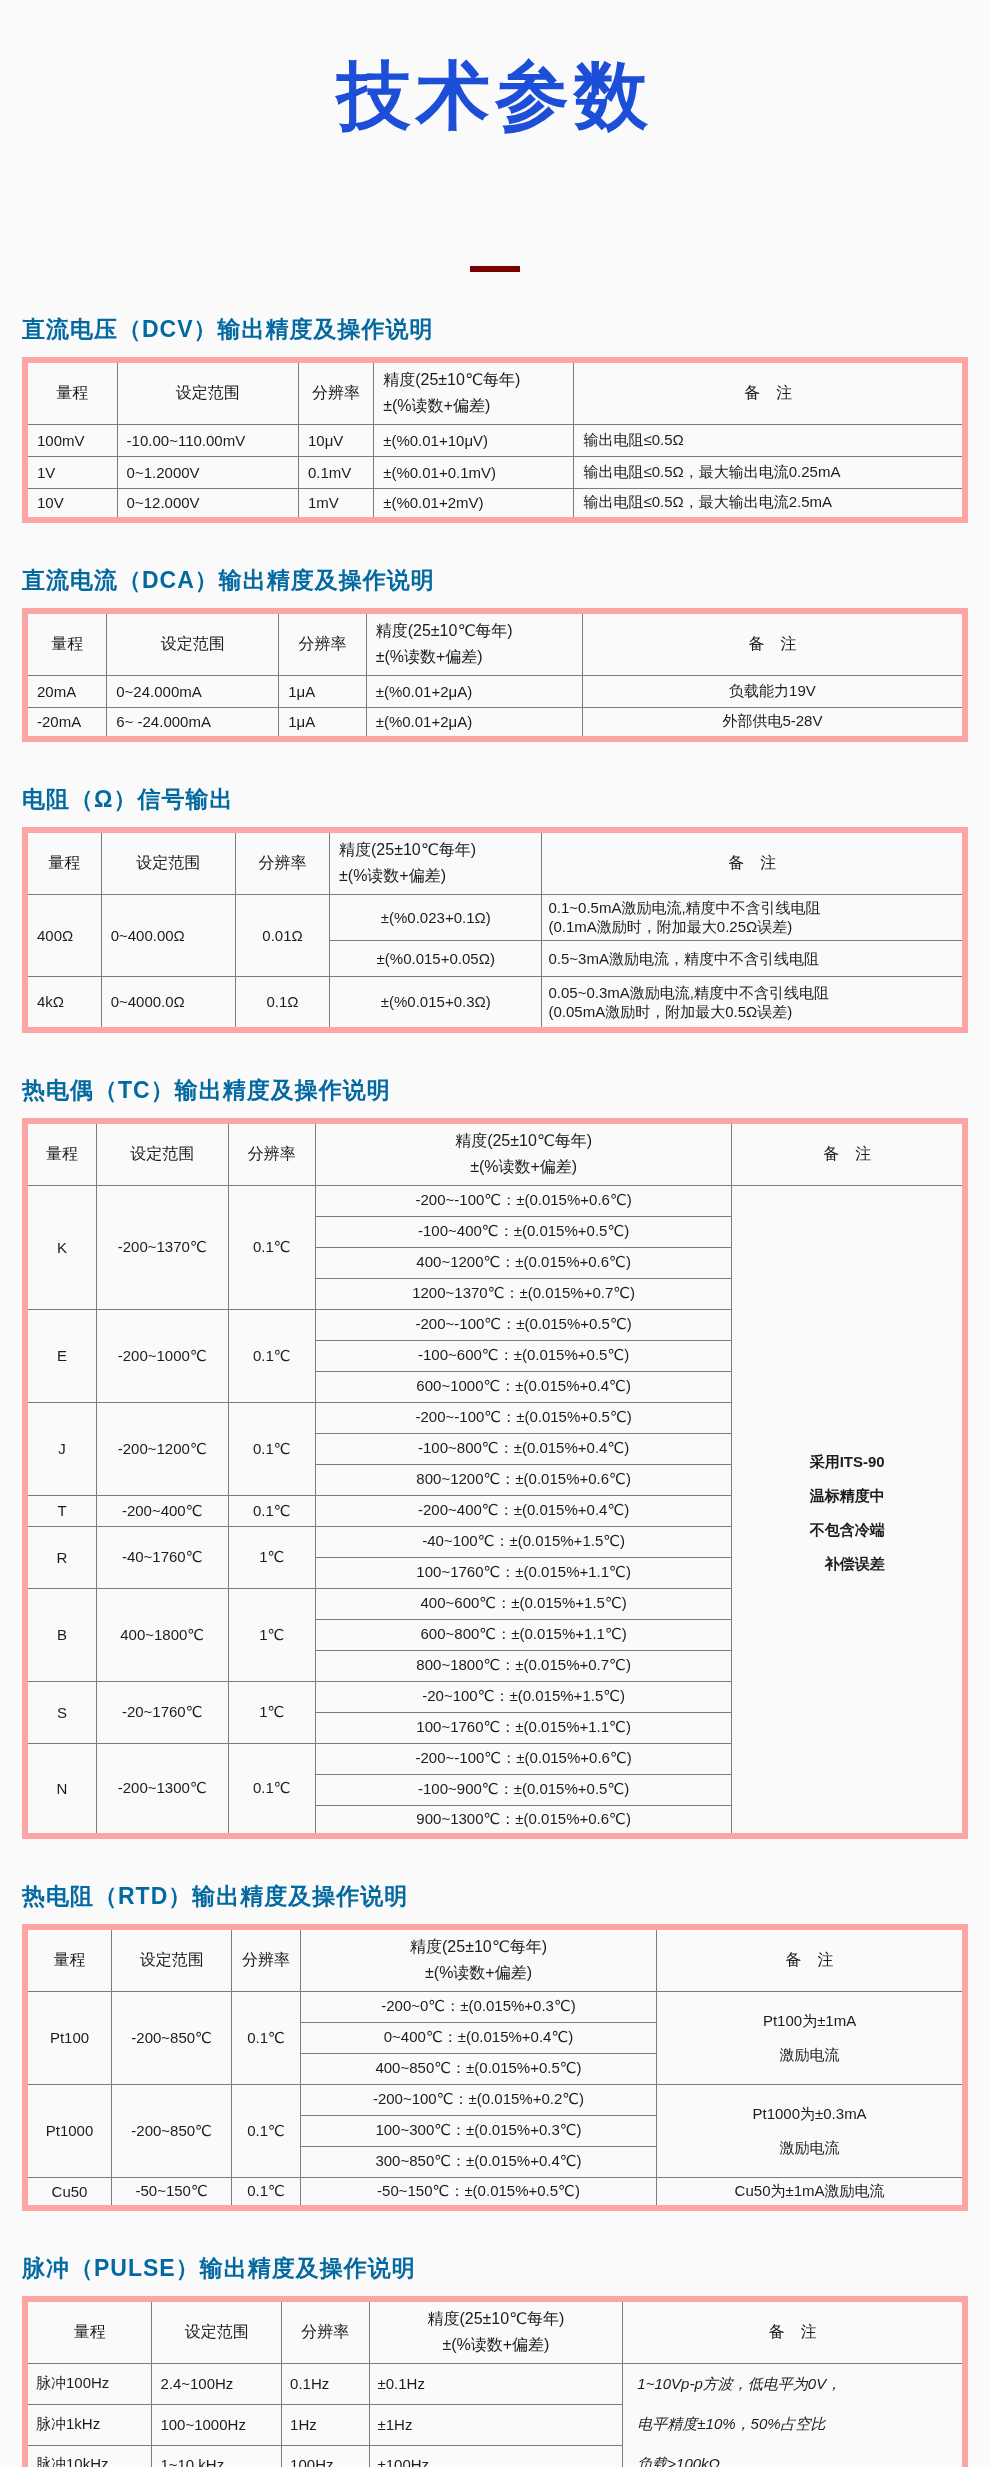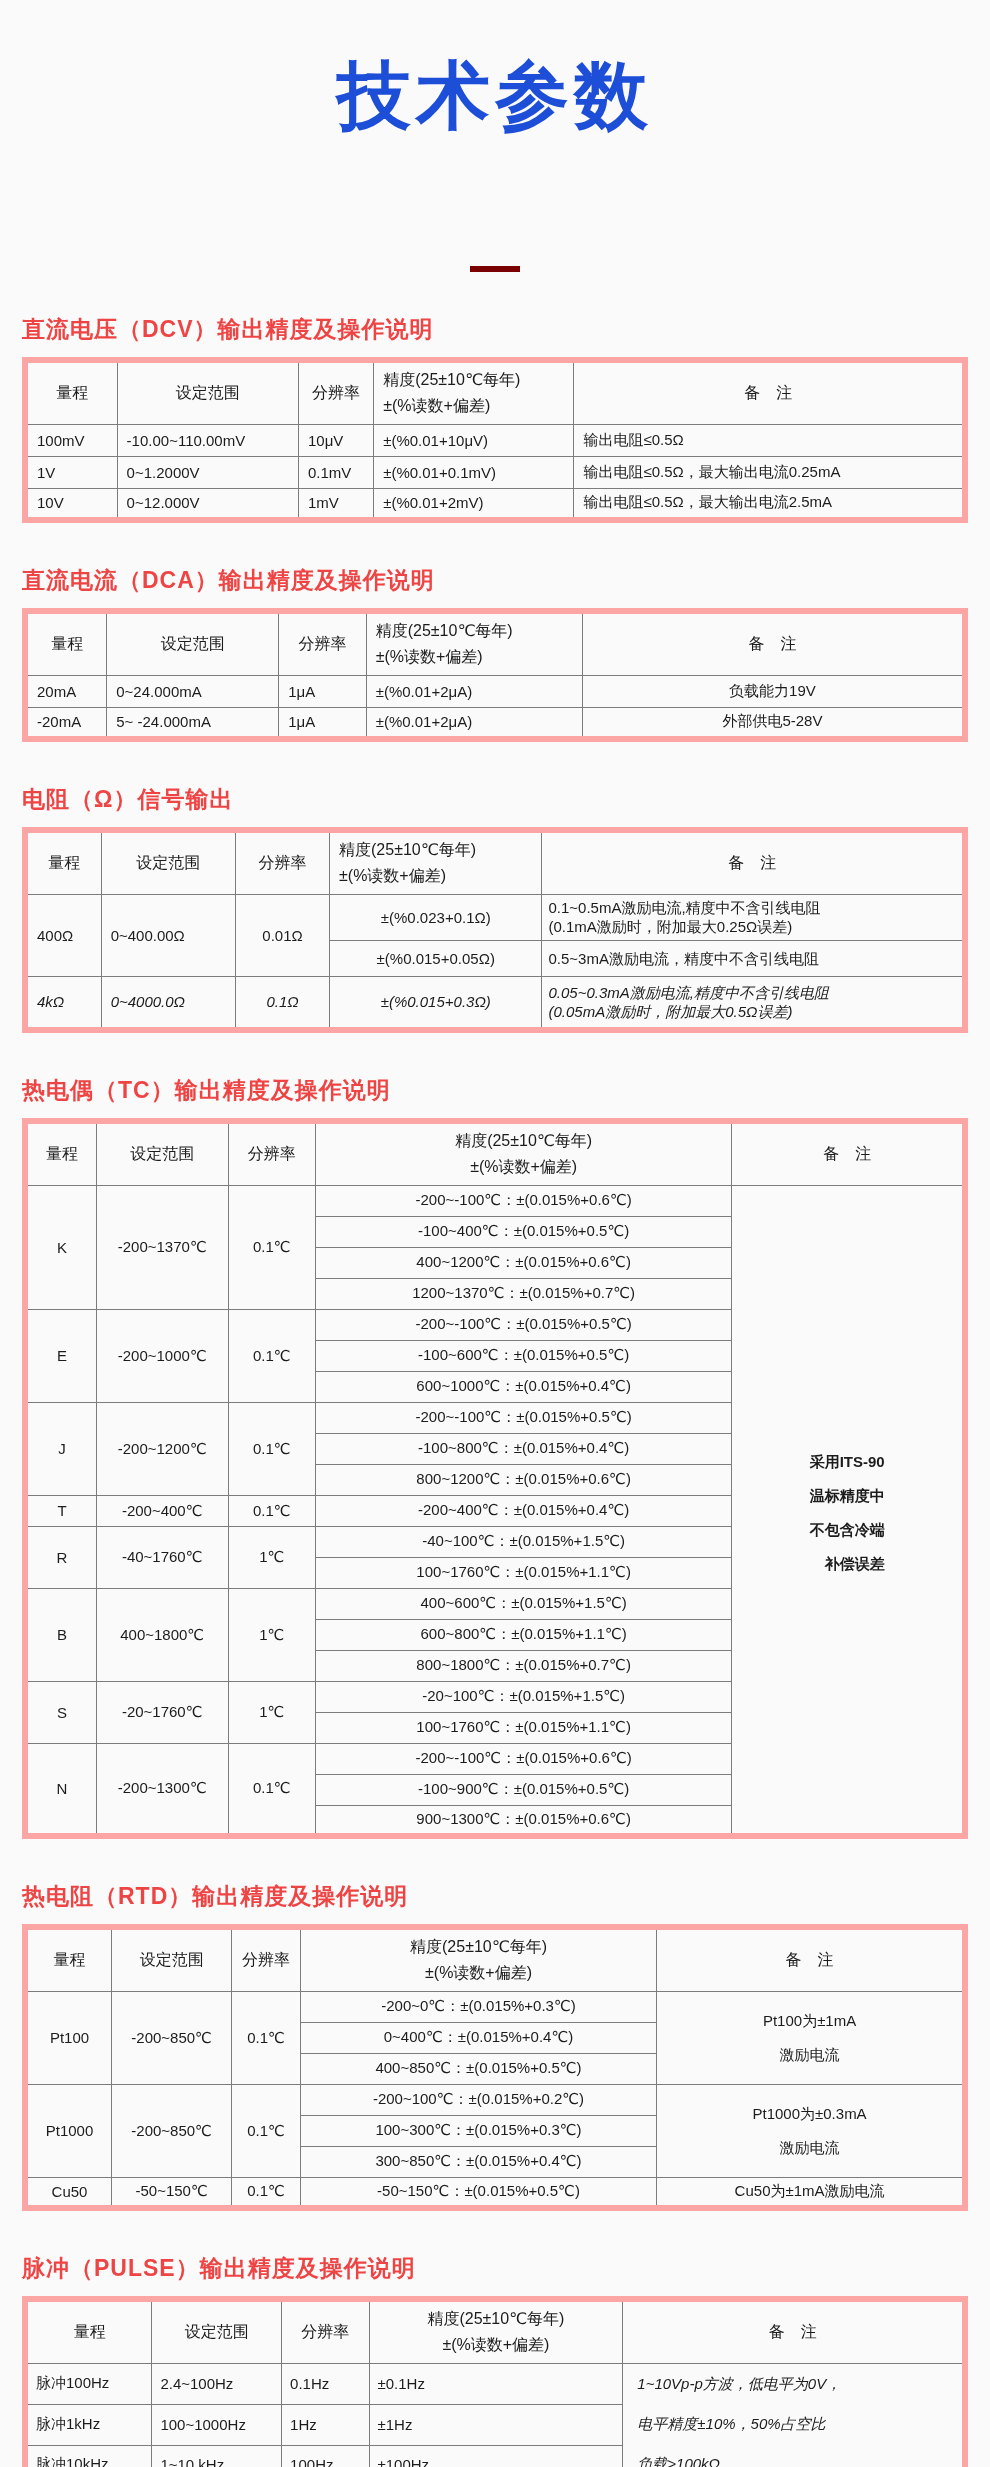--- a/index.html
+++ b/index.html
@@ -11,38 +11,38 @@
   }
   .page-title {
     margin-top:44px; text-align:center;
     font-size:74px; font-weight:bold; letter-spacing:5px;
     color:#1d4ed8; line-height:104px;
   }
   .dash { width:50px; height:6px; background:#7a0000; margin:118px auto 0 auto; }
   .content { padding:0 22px; }
   .sec-title {
     margin-top:42px; margin-bottom:12px;
-    font-size:23px; font-weight:bold; color:#ef4444; letter-spacing:1px;
+    font-size:23px; font-weight:bold; color:#0369a1; letter-spacing:1px;
   }
   table.spec {
     width:100%; border-collapse:collapse; table-layout:fixed;
     border:6px solid #fca5a5;
   }
   table.spec th, table.spec td {
     border:1px solid #7c7c7c; font-size:15px; color:#1c1c1c;
     text-align:center; vertical-align:middle; overflow:hidden;
   }
   table.spec thead th { height:64px; font-weight:normal; font-size:16px; }
   .acc-h span { display:block; line-height:26px; }
   
   .t-dcv tbody tr, .t-dca tbody tr { height:32px; }
   .t-tc tbody tr { height:31px; }
   .t-rtd tbody tr { height:31px; }
   .t-pulse tbody tr { height:38px; }
-  .h46 { height:46px; } .h36 { height:36px; } .h50 { height:54px;font-style:italic; }
+  .h46 { height:46px; } .h36 { height:36px; } .h50 { height:54px; }
   
   .al { text-align:left !important; padding-left:9px; }
   .al12 { text-align:left !important; padding-left:8px; }
   .ohm-remark {
     text-align:left !important; padding-left:6px;
     font-size:13px; line-height:19px; white-space:pre-line;
   }
   .tc-remark { vertical-align:top; padding-top:8px; }
   .tc-remark span {
     display:inline-block; text-align:right; white-space:pre-line;
@@ -133,21 +133,21 @@
       <tbody>
         <tr>
           <td class="al">20mA</td>
           <td class="al">0~24.000mA</td>
           <td class="al">1μA</td>
           <td class="al">±(%0.01+2μA)</td>
           <td>负载能力19V</td>
         </tr>
         <tr>
           <td class="al">-20mA</td>
-          <td class="al">5~ -24.000mA</td>
+          <td class="al">6~ -24.000mA</td>
           <td class="al">1μA</td>
           <td class="al">±(%0.01+2μA)</td>
           <td>外部供电5-28V</td>
         </tr>
       </tbody>
     </table>
 
     <h2 class="sec-title">电阻（Ω）信号输出</h2>
     <table class="spec t-ohm">
       <colgroup>

